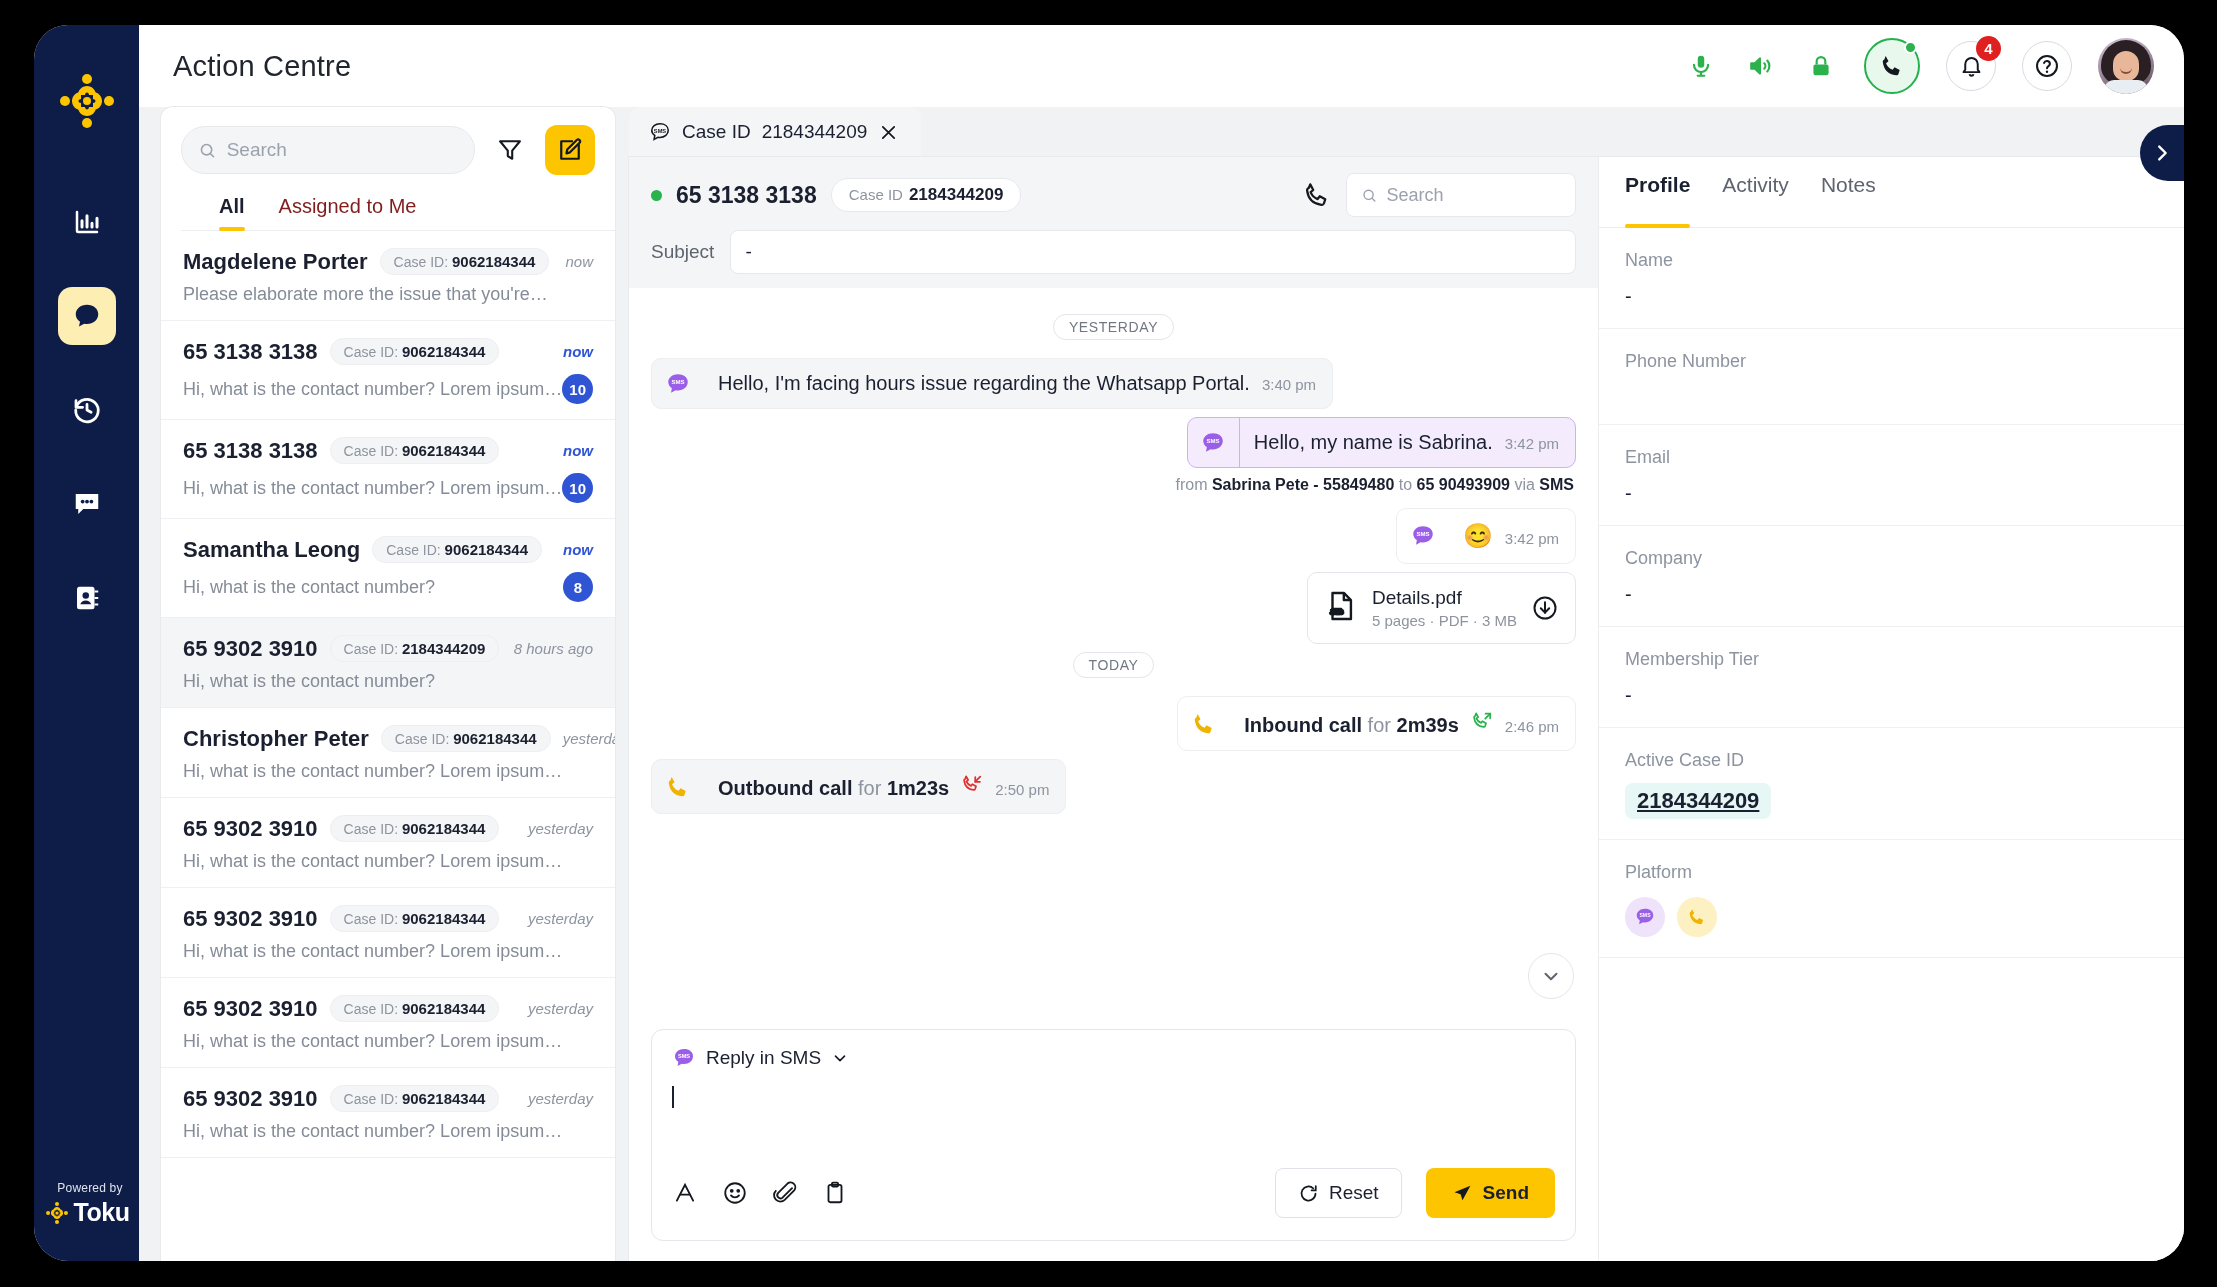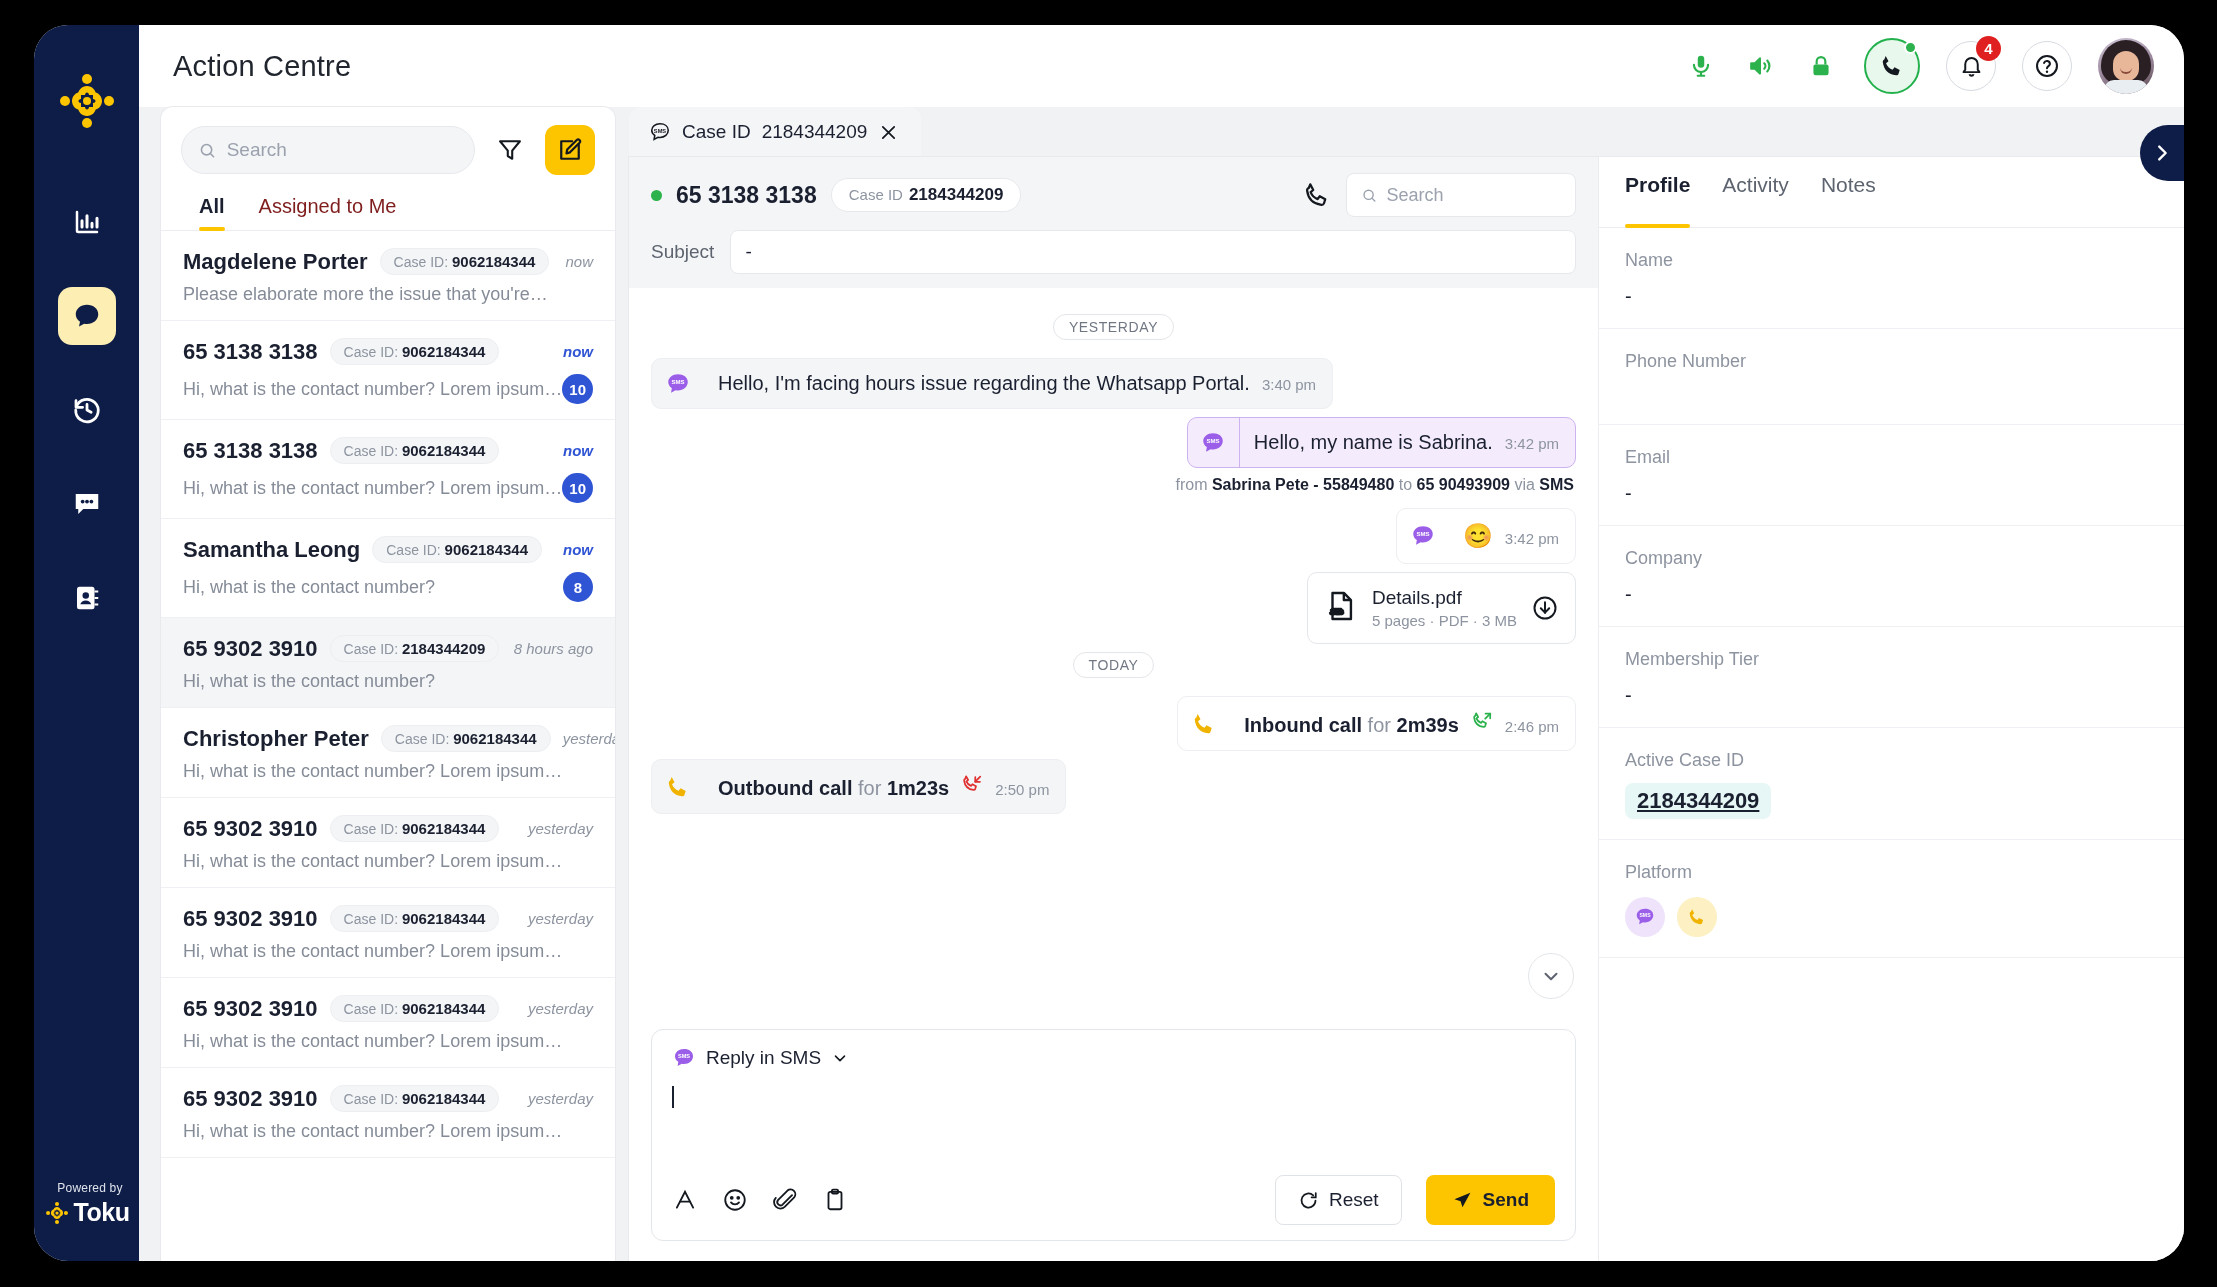--- a/index.html
+++ b/index.html
@@ -107,21 +107,21 @@
   .search-box input {
     border: none; background: transparent; outline: none; font-size: 19px;
     color: #3b4250; font-family: inherit; width: 100%;
   }
   .search-box input::placeholder { color: #9ba2ae; }
   .icon-btn { width: 38px; height: 38px; display: flex; align-items: center; justify-content: center; cursor: pointer; }
   .compose-btn {
     width: 50px; height: 50px; border-radius: 12px; background: #fdc500;
     display: flex; align-items: center; justify-content: center; cursor: pointer;
   }
-  .conv-tabs { display: flex; gap: 34px; padding: 0 38px; border-bottom: 1px solid #ebedf0; }
+  .conv-tabs { display: flex; gap: 34px; padding: 0 38px; border-bottom: 1px solid #ebedf0; margin-left: 20px; }
   .conv-tab {
     font-size: 20px; color: #7f1d1d; padding: 6px 0 12px; cursor: pointer; position: relative;
   }
   .conv-tab.active { color: #1b2030; font-weight: bold; }
   .conv-tab.active::after {
     content: ""; position: absolute; left: 0; right: 0; bottom: -1px; height: 4px;
     background: #fdc500; border-radius: 2px;
   }
   .conv-list { flex: 1; overflow: hidden; }
   .conv-item {
@@ -217,21 +217,21 @@
 
   .scrolldown {
     position: absolute; right: 24px; bottom: 18px; width: 46px; height: 46px;
     border-radius: 50%; background: #fff; border: 1px solid #e3e6ea;
     display: flex; align-items: center; justify-content: center; cursor: pointer;
   }
 
   .composer-wrap { padding: 12px 22px 20px; }
   .composer {
     border: 1px solid #e3e6ea; border-radius: 12px; background: #fff;
-    padding: 16px 20px 15px; display: flex; flex-direction: column; height: 212px;
+    padding: 16px 20px 22px; display: flex; flex-direction: column; height: 212px;
   }
   .replyas { display: flex; align-items: center; gap: 10px; font-size: 19px; color: #1b2030; cursor: pointer; }
   .editor { flex: 1; padding-top: 16px; }
   .caret { display: inline-block; width: 2px; height: 22px; background: #1b2030; }
   .comp-foot { display: flex; align-items: center; gap: 24px; }
   .comp-foot .tool { cursor: pointer; display: flex; }
   .reset-btn {
     margin-left: auto; height: 50px; border: 1px solid #dfe2e7; border-radius: 8px;
     background: #fff; display: flex; align-items: center; gap: 10px; padding: 0 22px;
     font-size: 19px; color: #1b2030; cursor: pointer; font-family: inherit;

